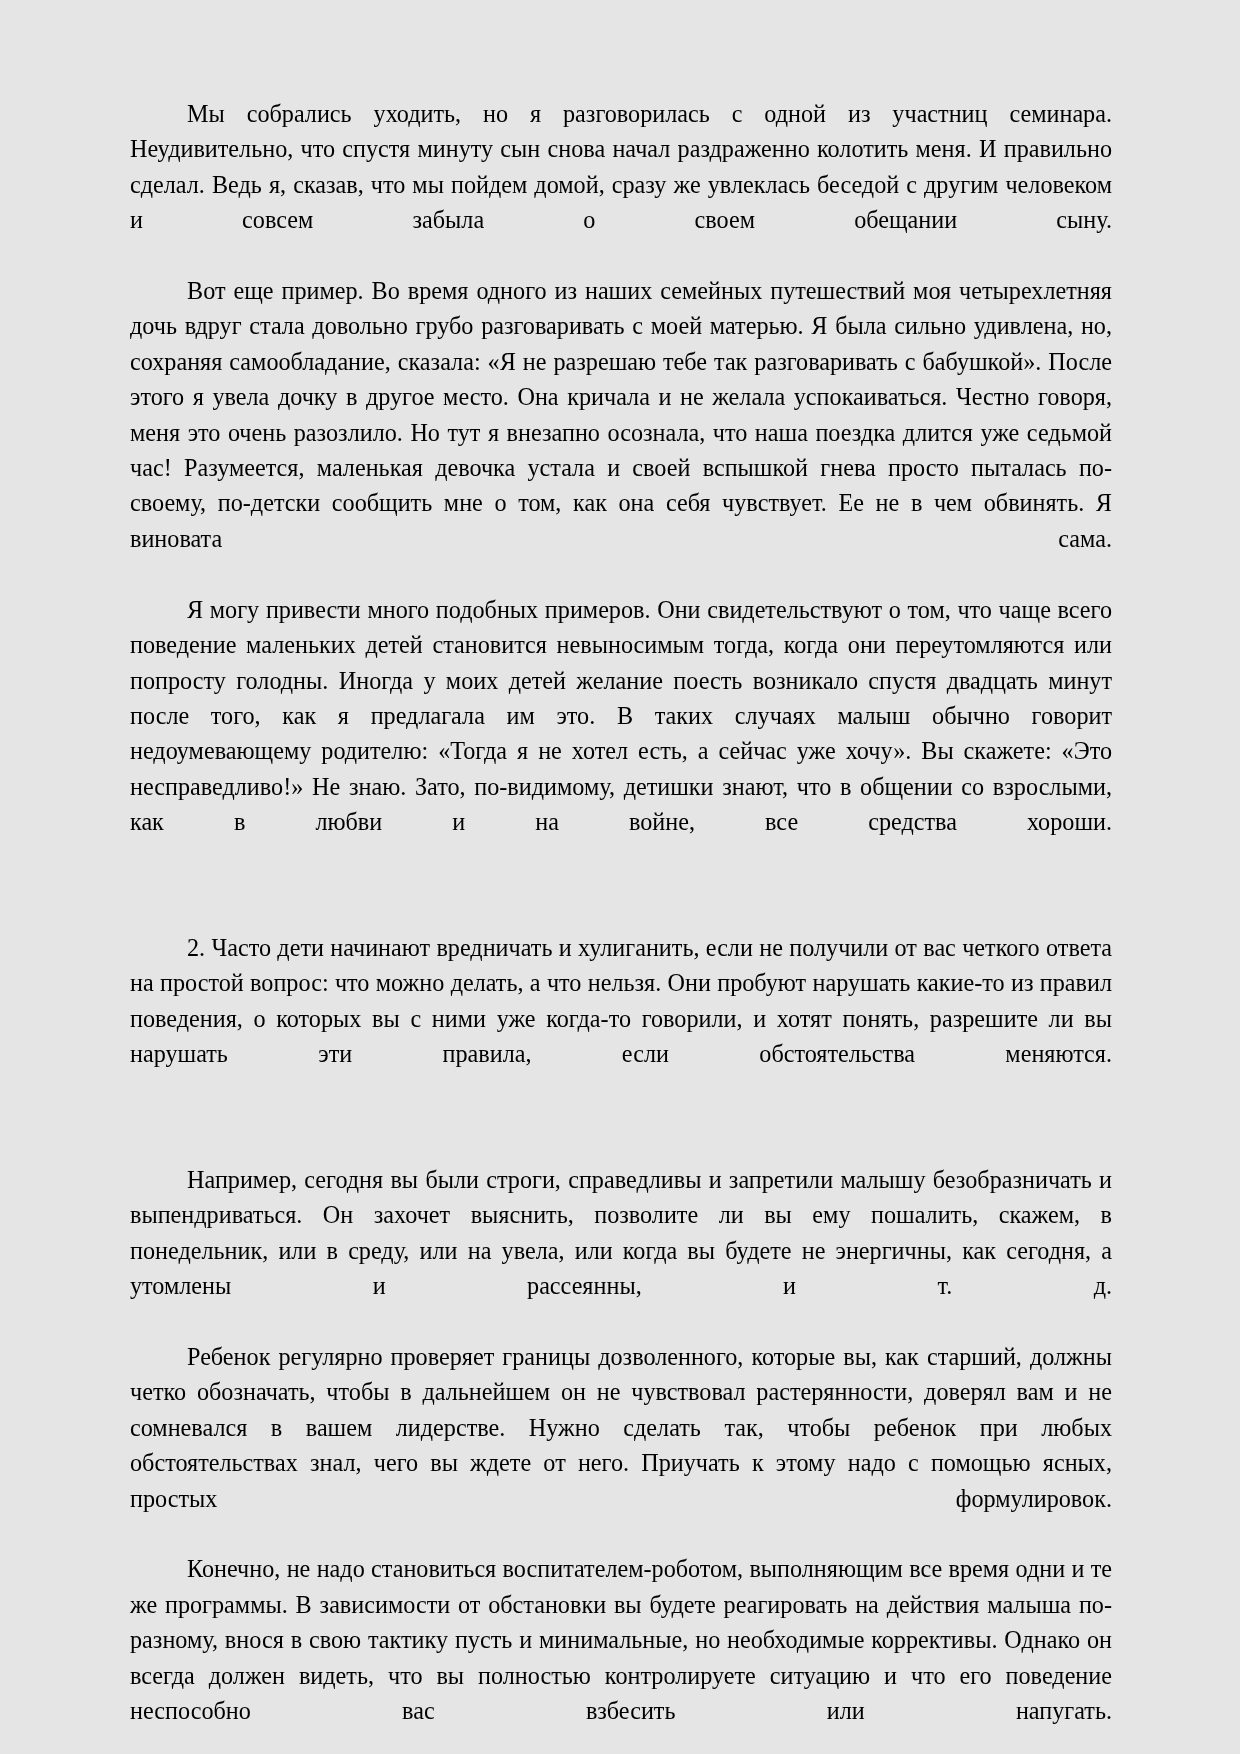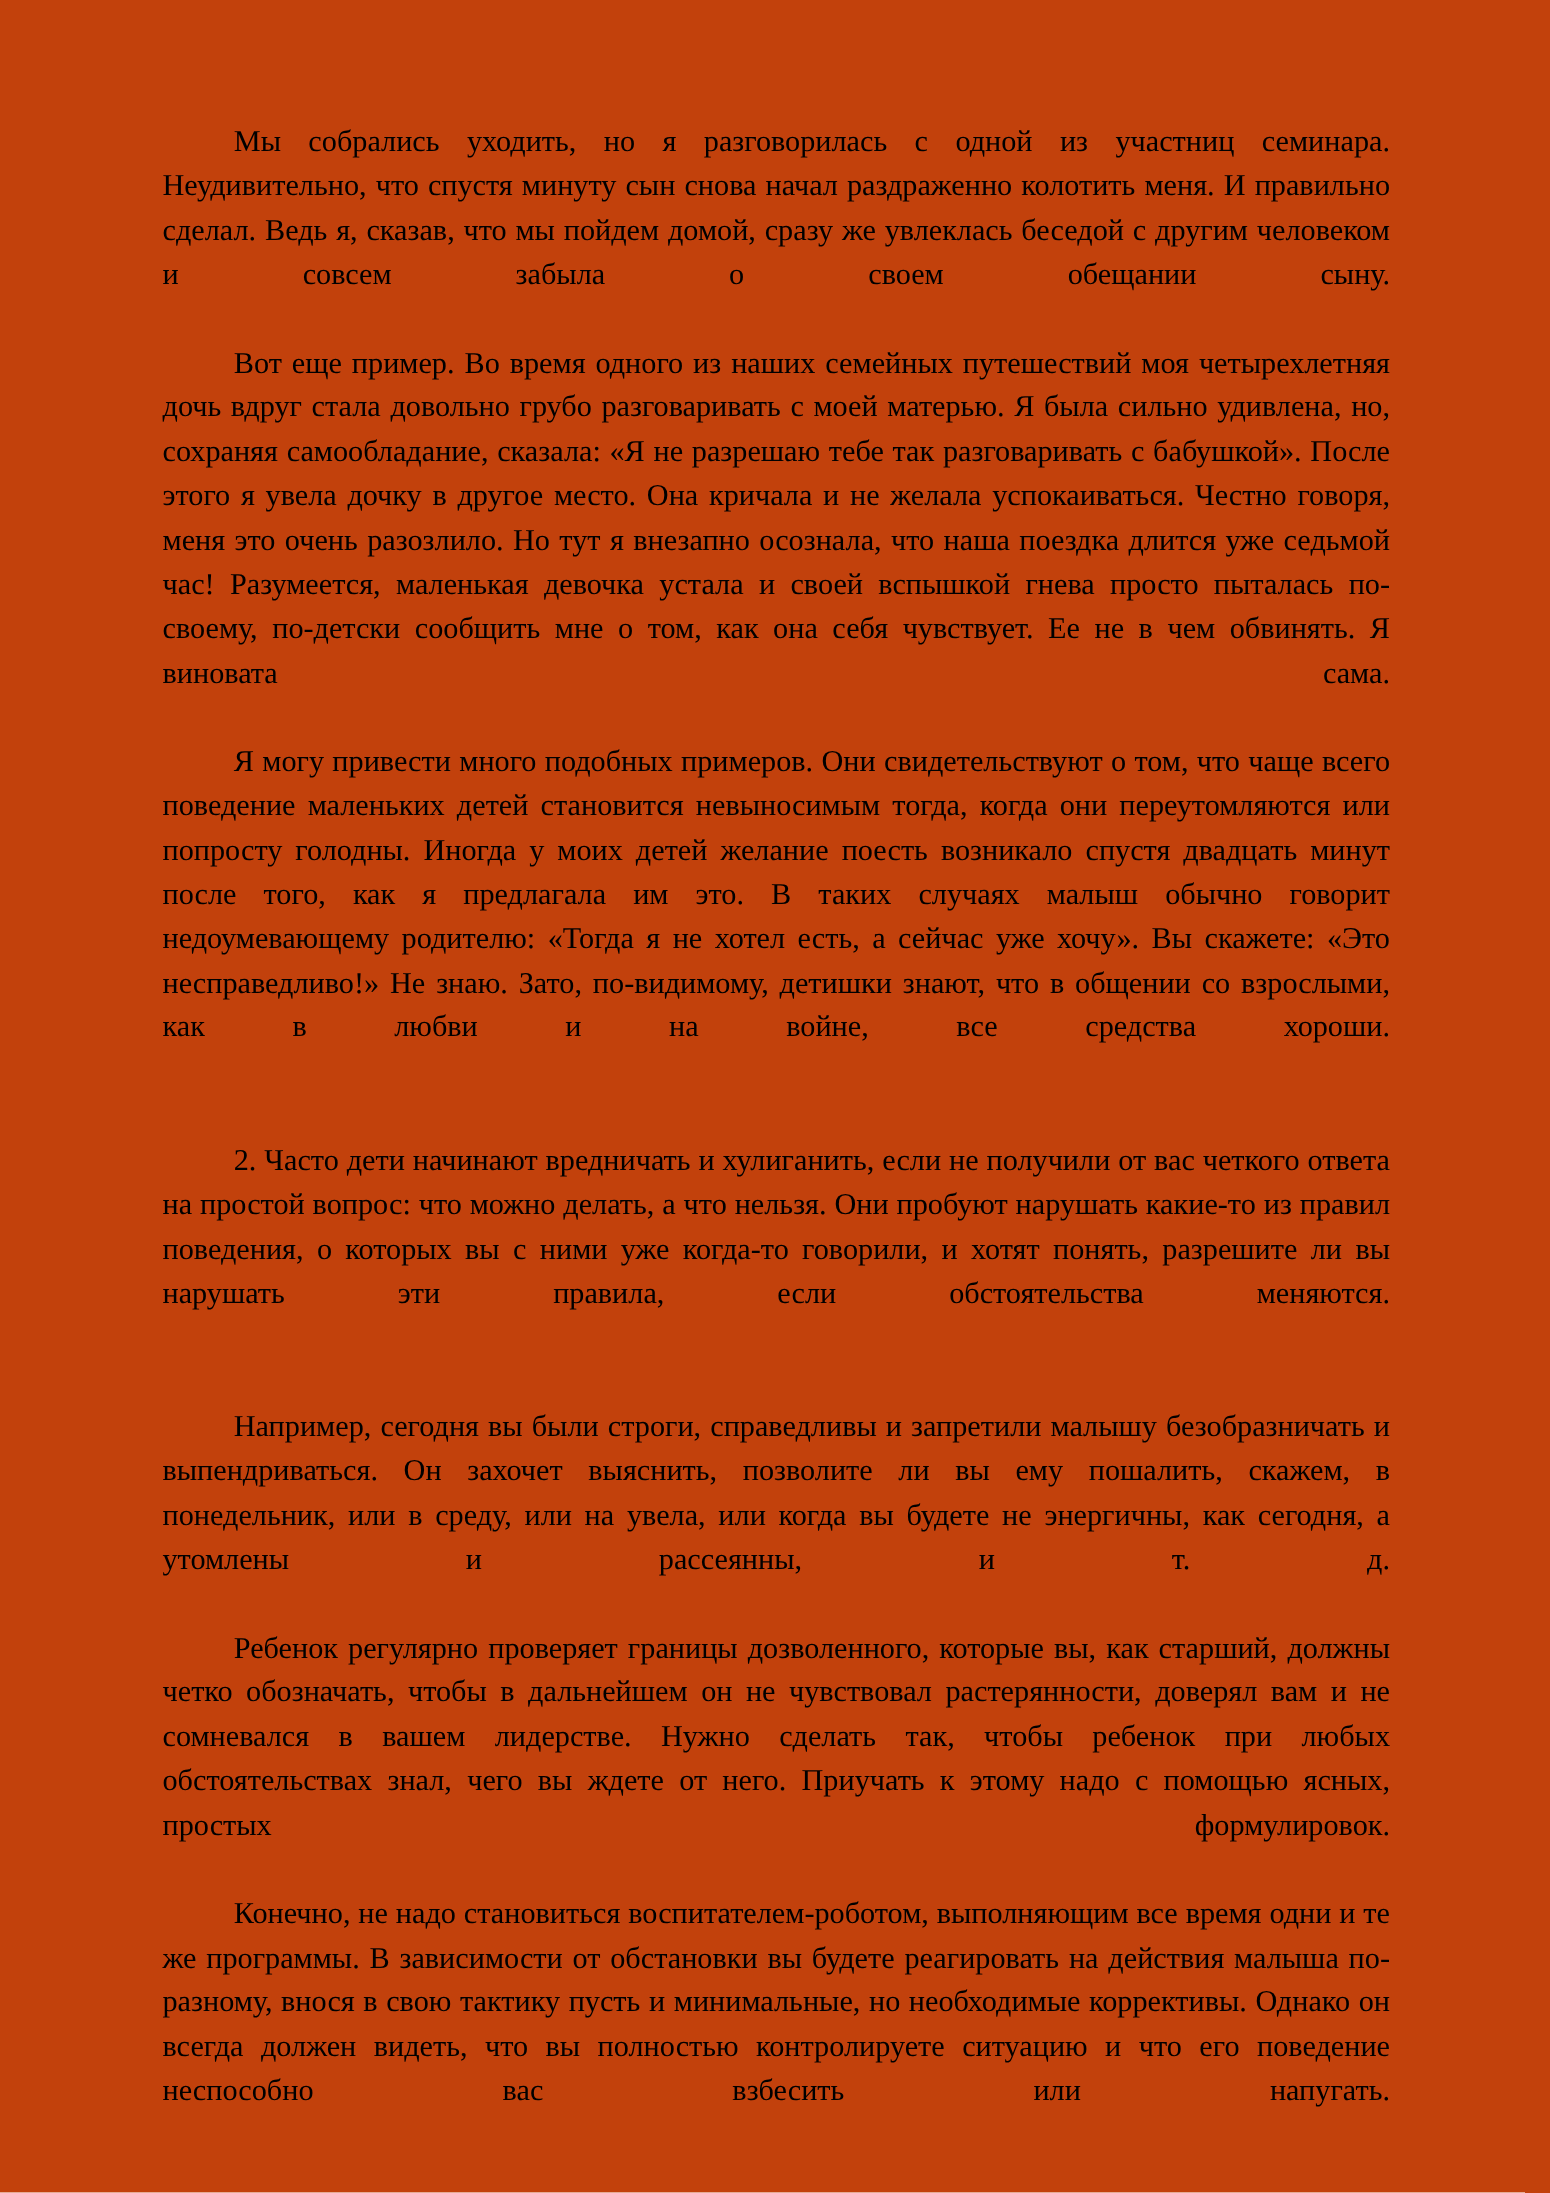--- a/index.html
+++ b/index.html
@@ -16,42 +16,42 @@
     font-family: "Liberation Serif", "DejaVu Serif", serif;
     color: #000000;
     -webkit-font-smoothing: antialiased;
   }
   .page {
     position: absolute;
     left: 0;
     top: 0;
     width: 1240px;
     height: 1754px;
-    background: #c2410c;
+    background: #e5e5e5;
   }
   .text-column {
     position: absolute;
     left: 130px;
     top: 96px;
     width: 982px;
   }
   p.para {
     margin: 0;
     padding: 0;
     font-size: 24.2px;
     line-height: 35.4px;
     text-align: justify;
     text-justify: inter-word;
     text-indent: 57px;
     hyphens: none;
     word-spacing: 0.2px;
   }
   
   p.para.gap-before {
-    margin-top: 36px;
+    margin-top: 55px;
   }
   
   p.para::after {
     content: "";
     display: inline-block;
     width: 100%;
   }
 </style>
 </head>
 <body>

